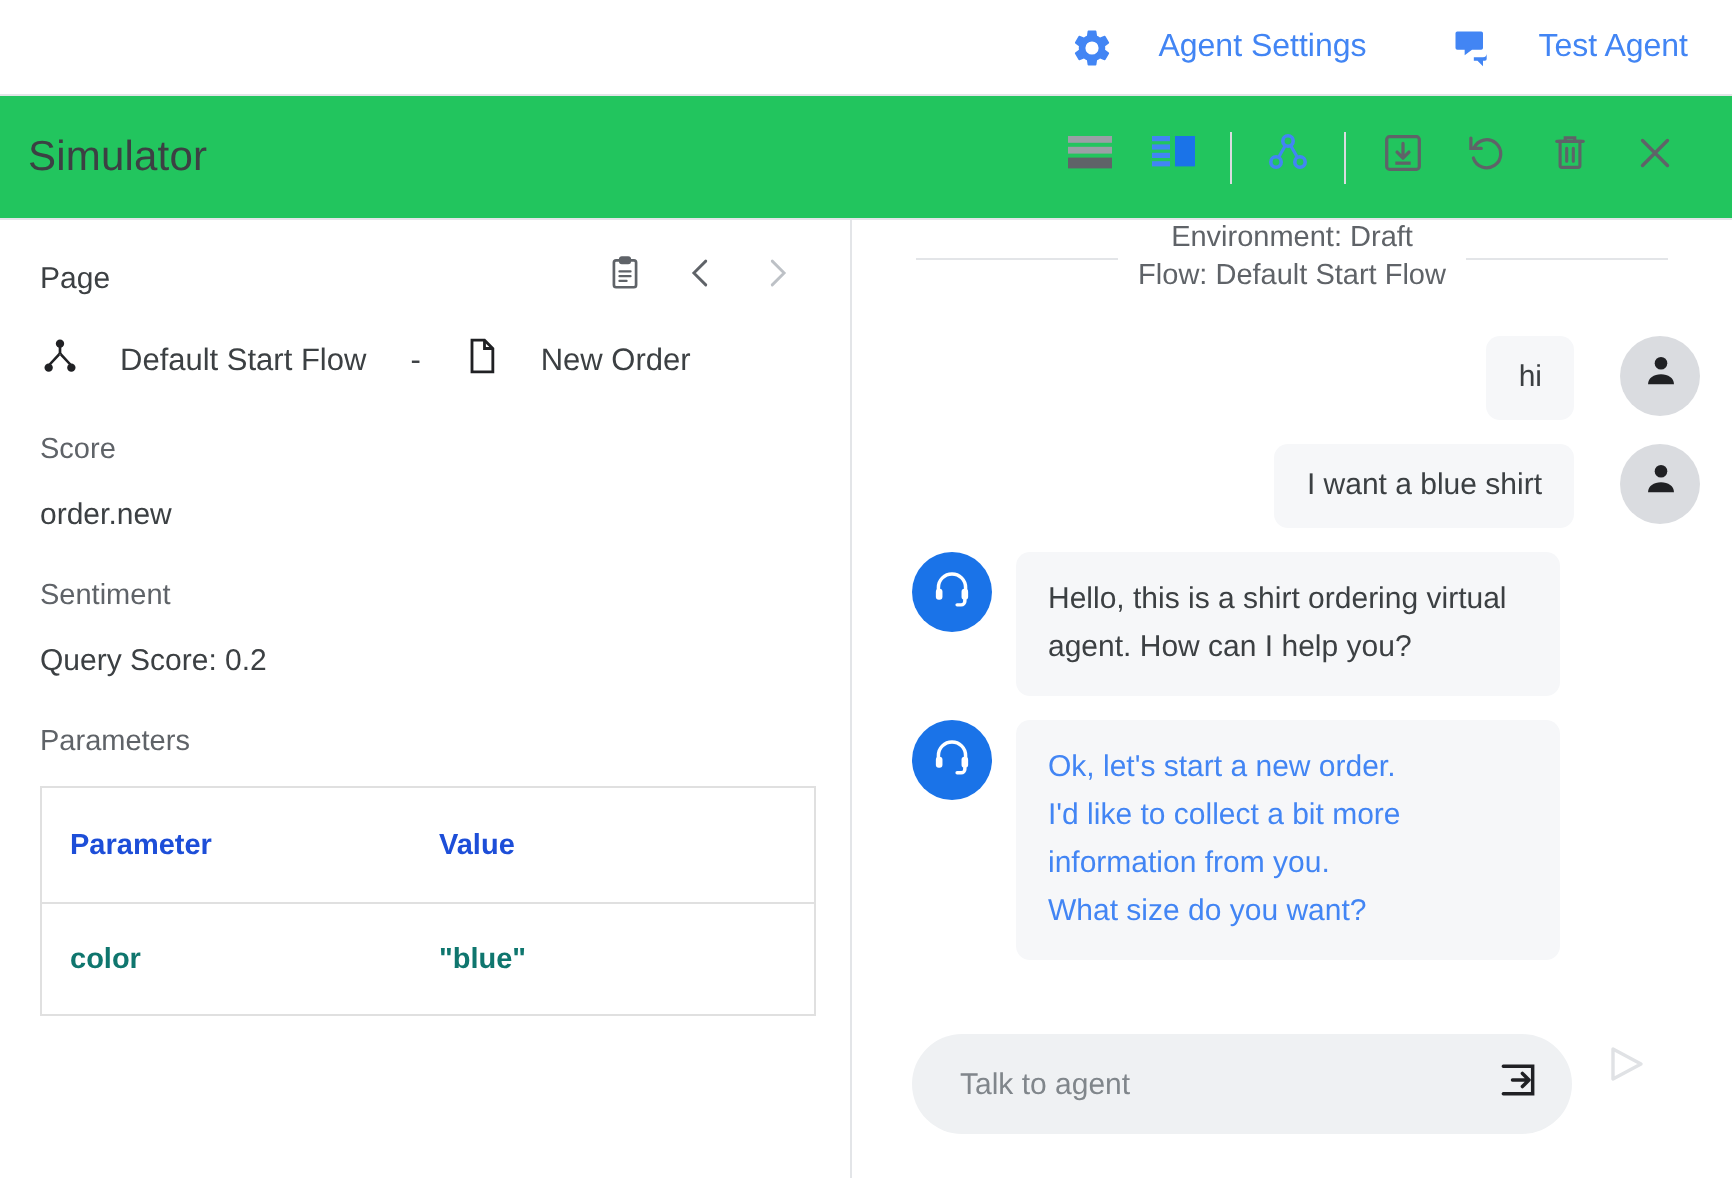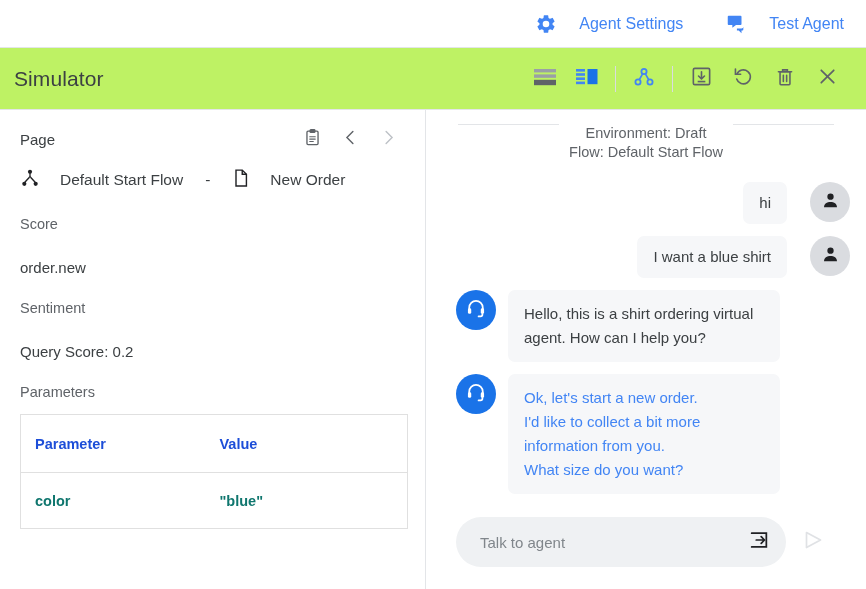--- a/index.html
+++ b/index.html
@@ -33,21 +33,21 @@
   }
   .top-action svg { display: block; }
 
   
   .simbar {
     height: 62px;
     display: flex;
     align-items: center;
     padding: 0 18px 0 14px;
     border-bottom: 1px solid #e3e5e8;
-    background: #bef264;
+    background: #22c55e;
     justify-content: flex-end;
   }
   .simtitle {
     font-size: 21px;
     color: #3c4043;
     font-weight: 400;
     letter-spacing: .1px;
   }
   .simtools {
     margin-left: auto;
@@ -111,21 +111,21 @@
   .bc-dash { color: #3c4043; padding: 0 2px; }
 
   .section-label {
     font-size: 14.5px;
     color: #5f6368;
     margin-top: 24px;
   }
   .section-value {
     font-size: 15px;
     color: #3c4043;
-    margin-top: 27px;
+    margin-top: 16px;
   }
 
   
   .ptable {
     margin-top: 14px;
     width: 388px;
     border: 1px solid #e0e0e0;
     border-collapse: collapse;
     background: #fff;
   }
@@ -143,21 +143,21 @@
   .ptable td {
     height: 56px;
     font-weight: 700;
     color: #0f766e;
   }
   .col-param { width: 185px; }
 
   
   .env-head {
     display: flex;
-    margin-top: 14px;
+    align-items: center;
     padding: 0 16px;
   }
   .env-line { flex: 1; height: 1px; background: #e3e5e8; }
   .env-text {
     text-align: center;
     font-size: 14.5px;
     color: #5f6368;
     line-height: 19px;
     padding: 0 10px;
     white-space: pre-line;
@@ -195,21 +195,20 @@
     border-radius: 50%;
     display: flex; align-items: center; justify-content: center;
     flex: 0 0 40px;
   }
   .avatar.user-av { background: #dadce0; }
   .avatar.agent-av { background: #1a73e8; }
 
   
   .composer-row {
     display: flex;
-    align-items: center;
     gap: 10px;
     padding: 0 0 22px 14px;
   }
   .composer {
     flex: 1;
     height: 50px;
     background: #eff1f3;
     border-radius: 25px;
     display: flex;
     align-items: center;

